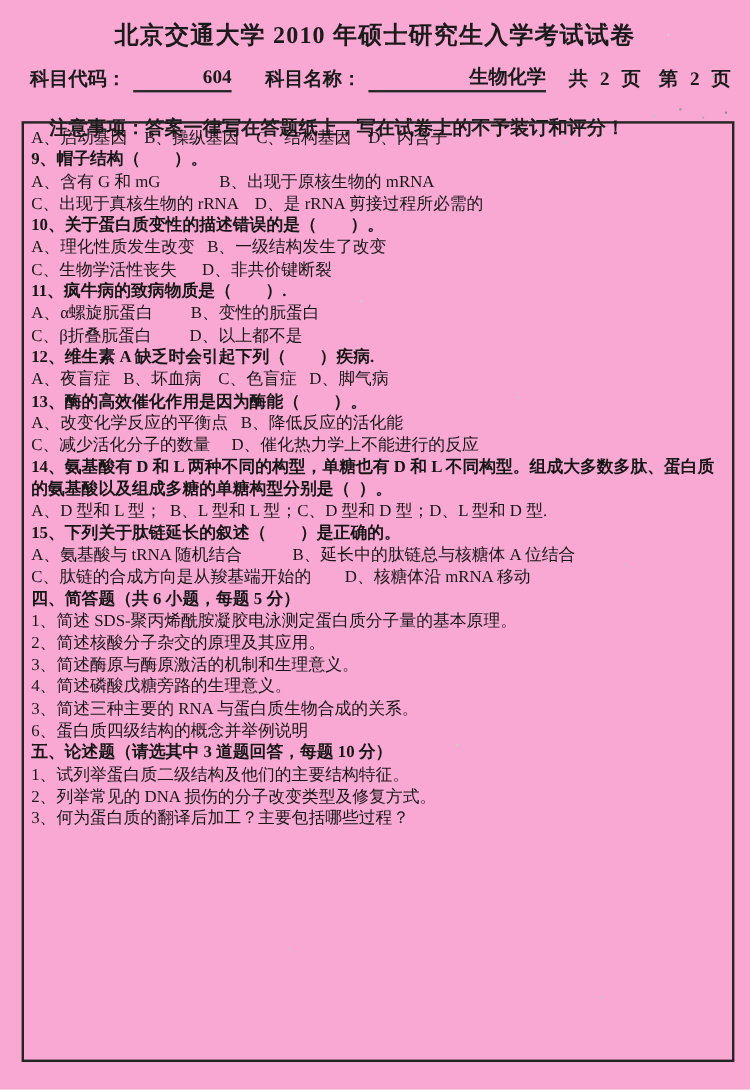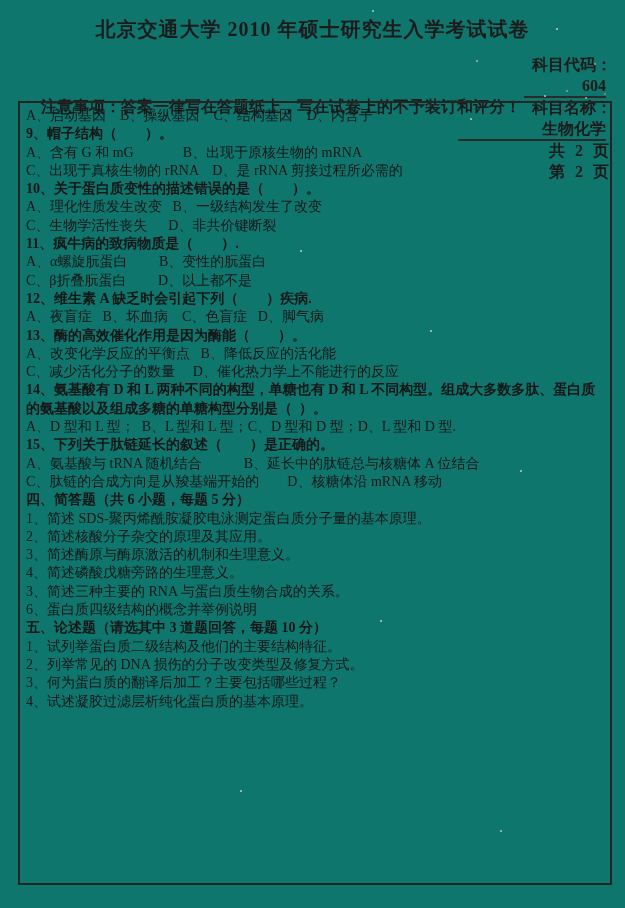--- a/index.html
+++ b/index.html
@@ -1,28 +1,28 @@
 <!DOCTYPE html>
 <html><head>
 <meta charset="utf-8">
 <style>
   html,body{margin:0;padding:0;background:#e9e9e9;}
   .page{
     position:relative;width:625px;height:908px;margin:0 auto;
-    background:#0f766e;overflow:hidden;color:#1b1b1b;
+    background:#f9a8d4;overflow:hidden;color:#1b1b1b;
     font-family:"Liberation Serif","DejaVu Serif",serif;
   }
   .title{
     position:absolute;top:16px;left:0;right:0;
     text-align:center;font-size:20px;font-weight:bold;letter-spacing:1px;
   }
   .meta{
     position:absolute;top:55px;left:25px;right:13px;
     display:flex;align-items:flex-end;
-    font-size:16px;font-weight:bold;white-space:pre;flex-direction:column;
+    font-size:16px;font-weight:bold;white-space:pre;
   }
   .uline{
     display:inline-block;text-align:right;
     border-bottom:2px solid #2a2a2a;line-height:20px;
   }
   .uline.code{width:82px;margin:0 6px;}
   .uline.subj{width:148px;margin:0 6px;}
   .metagap{display:inline-block;width:22px;}
   .pagecount{margin-left:auto;letter-spacing:3px;text-align:center;}
   .pagecurrent{margin-left:12px;letter-spacing:3px;}
@@ -93,18 +93,17 @@
       <div class="line">1、简述 SDS-聚丙烯酰胺凝胶电泳测定蛋白质分子量的基本原理。</div>
       <div class="line">2、简述核酸分子杂交的原理及其应用。</div>
       <div class="line">3、简述酶原与酶原激活的机制和生理意义。</div>
       <div class="line">4、简述磷酸戊糖旁路的生理意义。</div>
       <div class="line">3、简述三种主要的 RNA 与蛋白质生物合成的关系。</div>
       <div class="line">6、蛋白质四级结构的概念并举例说明</div>
       <div class="line b">五、论述题（请选其中 3 道题回答，每题 10 分）</div>
       <div class="line">1、试列举蛋白质二级结构及他们的主要结构特征。</div>
       <div class="line">2、列举常见的 DNA 损伤的分子改变类型及修复方式。</div>
       <div class="line">3、何为蛋白质的翻译后加工？主要包括哪些过程？</div>
-      <div class="line">4、试述凝胶过滤层析纯化蛋白质的基本原理。</div>
     </div>
 
   <div class="speck"></div>
 
 </div>
 
 </body></html>

